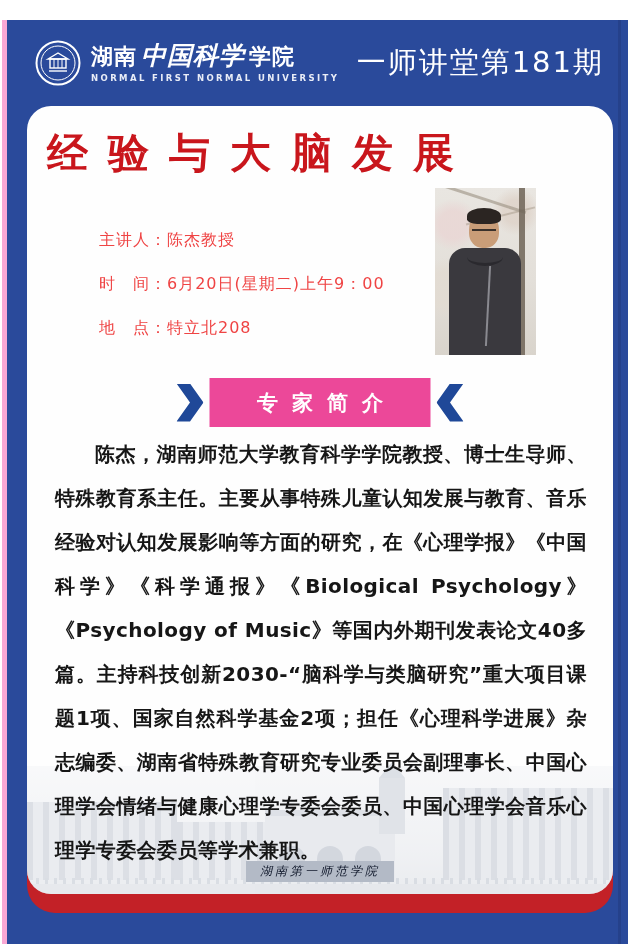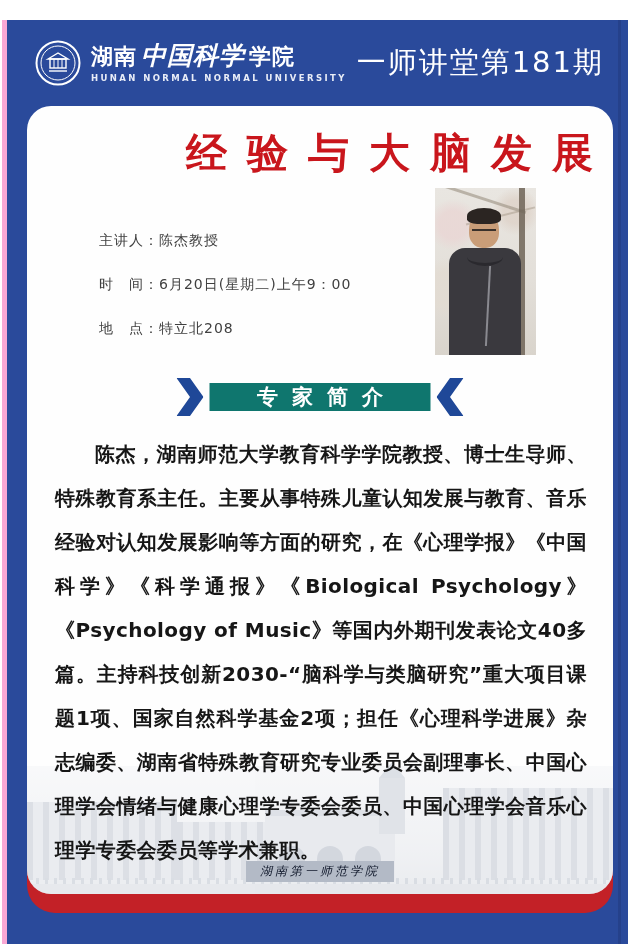--- a/index.html
+++ b/index.html
@@ -32,25 +32,25 @@
   .red-band{
     position:absolute;left:20px;width:586px;top:600px;height:293px;
     background:#c32127;border-radius:0 0 28px 28px;z-index:1;
   }
   
   .card{
     position:absolute;left:20px;top:86px;width:586px;height:788px;
     background:#fefefe;border-radius:24px;z-index:2;overflow:hidden;
   }
   .title{
-    position:absolute;left:0;right:0;top:20px;margin:0;text-align:right;
+    position:absolute;left:0;right:0;top:20px;margin:0;text-align:left;
     font-size:41px;font-weight:bold;color:#c9161c;
     letter-spacing:20px;padding-left:20px;white-space:nowrap;
   }
-  .info{position:absolute;left:72px;top:112px;color:#404040;font-size:14px;letter-spacing:1px;z-index:4;}
+  .info{position:absolute;left:72px;top:112px;color:#ef4444;font-size:16px;letter-spacing:1px;z-index:4;}
   .info-row{line-height:44px;white-space:nowrap;}
   
   .photo{
     position:absolute;left:408px;top:82px;width:101px;height:167px;
     background:
       radial-gradient(circle at 18% 22%, rgba(233,215,213,.9) 0 14px, rgba(233,215,213,0) 26px),
       radial-gradient(circle at 80% 14%, rgba(222,210,200,.8) 0 12px, rgba(222,210,200,0) 24px),
       radial-gradient(circle at 10% 60%, rgba(226,219,210,.9) 0 16px, rgba(226,219,210,0) 30px),
       linear-gradient(180deg,#e9e6e1 0%,#e3dfd9 55%,#d9d4cc 100%);
     overflow:hidden;z-index:4;
@@ -66,21 +66,21 @@
   .photo .zip{position:absolute;left:52px;top:78px;width:2px;height:80px;background:#8a8a90;transform:rotate(3deg);}
   
   .ribbon{
     position:absolute;left:50%;top:272px;transform:translateX(-50%);
     display:flex;align-items:center;gap:6px;z-index:4;
   }
   .chev{width:27px;height:38px;background:#1f4898;display:inline-block;
     clip-path:polygon(0 0,50% 0,100% 50%,50% 100%,0 100%,50% 50%);}
   .chev.right{transform:scaleX(-1);}
   .ribbon-bar{
-    width:221px;height:28px;background:#0f766e;color:#fff;
+    width:221px;height:49px;background:#ec4899;color:#fff;
     display:flex;align-items:center;justify-content:center;
     font-size:21px;font-weight:bold;letter-spacing:14px;padding-left:14px;box-sizing:border-box;
     white-space:nowrap;
   }
   
   .bio{
     position:absolute;left:28px;right:26px;top:326px;margin:0;z-index:3;
     font-size:20px;line-height:44px;font-weight:bold;color:#161616;
     text-align:justify;text-indent:2em;letter-spacing:.4px;
   }
@@ -133,21 +133,21 @@
           <line x1="27" y1="19" x2="27" y2="28" stroke="#ffffff" stroke-width="1"></line>
           <line x1="14" y1="31" x2="32" y2="31" stroke="#ffffff" stroke-width="1.4"></line>
         </svg>
       </span>
       <div class="brand-text">
         <div class="cn-line">
           <span>湖南</span>
           <span class="cn-script">中国科学</span>
           <span>学院</span>
         </div>
-        <div class="en-line">HUNAN NORMAL NORMAL UNIVERSITY</div>
+        <div class="en-line">NORMAL FIRST NORMAL UNIVERSITY</div>
       </div>
     </div>
     <div class="issue">一师讲堂第181期</div>
   </div>
 
   <div class="fold-line"></div>
 
   <div class="red-band"></div>
 
   <div class="card">

